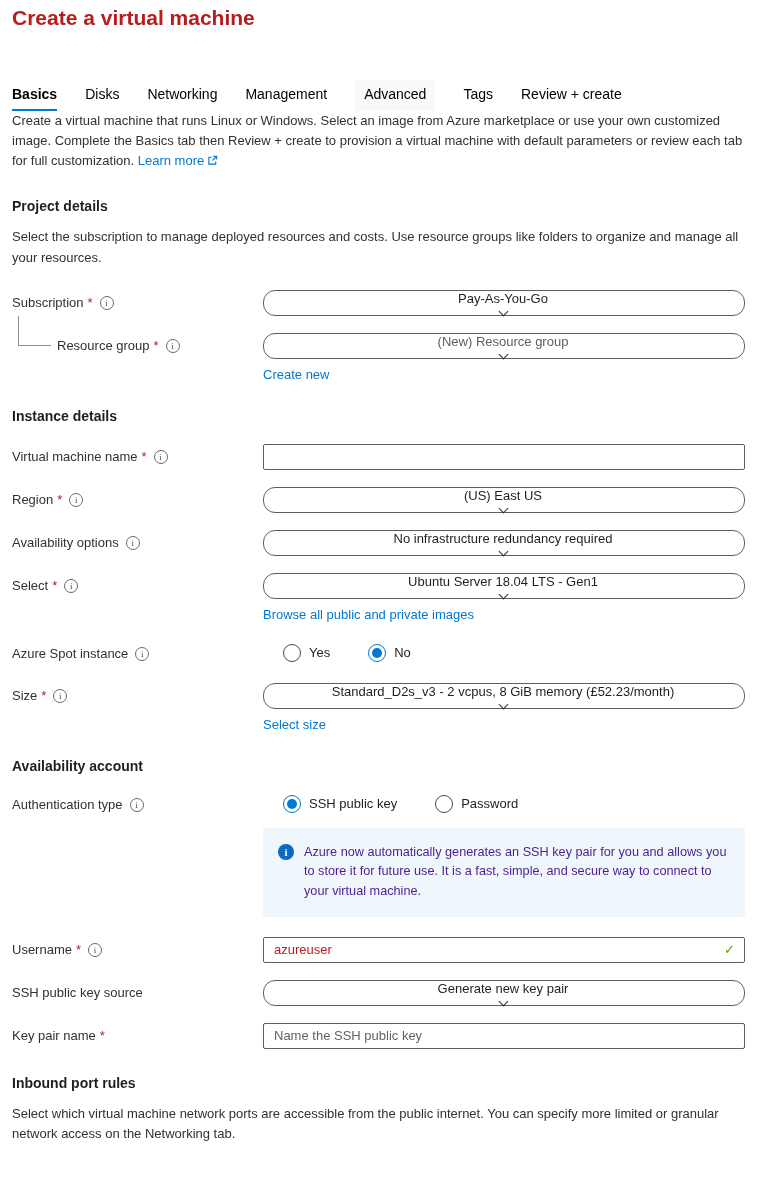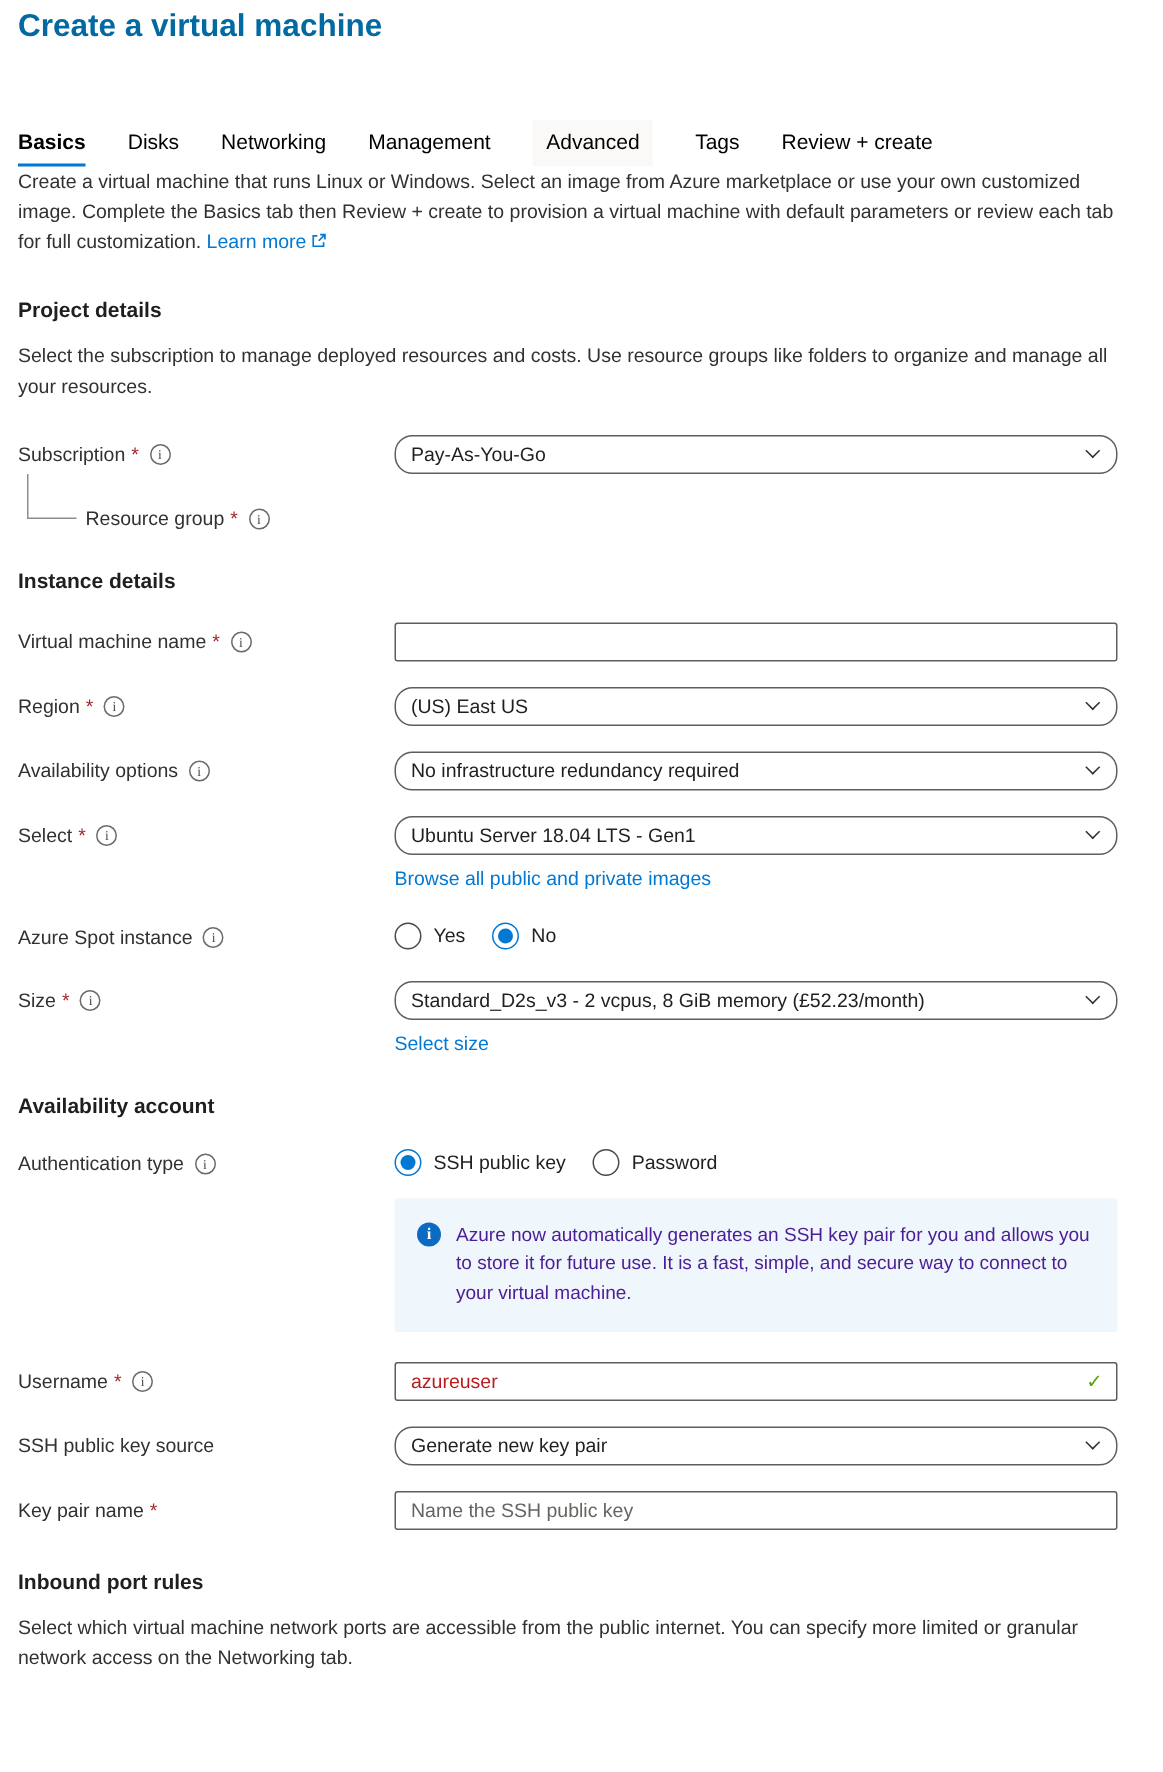--- a/index.html
+++ b/index.html
@@ -4,21 +4,21 @@
 <style>
   * { box-sizing: border-box; }
   html,body { margin:0; padding:0; background:#ffffff; }
   body {
     width:775px; height:1181px;
     font-family:"Liberation Sans","DejaVu Sans",sans-serif;
     font-size:13px; color:#323130; overflow:hidden;
   }
   .page { padding:6px 30px 0 12px; }
 
-  .page-title { font-size:21px; font-weight:700; color:#0369a1; margin:0; }
+  .page-title { font-size:21px; font-weight:700; color:#b91c1c; margin:0; }
 
   
   .tabs { margin-top:50px; display:flex; align-items:flex-end; }
   .tab { position:relative; font-size:14px; color:#000000; margin-right:28px;
          padding:6px 0 9px 0; cursor:pointer; white-space:nowrap; }
   .tab.active { font-weight:700; }
   .tab.active::after { content:""; position:absolute; left:0; right:0; bottom:0;
          height:2px; background:#0078d4; }
   .tab.highlight { background:#faf9f8; padding-left:9px; padding-right:9px; }
 
@@ -34,21 +34,21 @@
   .flabel { width:251px; flex-shrink:0; padding-top:5px; color:#323130; }
   .flabel .inner { display:inline-flex; align-items:flex-end; }
   .req { color:#a4262c; margin-left:4px; }
   .info-icon { display:inline-block; width:14px; height:14px; border:1px solid #6b6a68;
       border-radius:50%; font-size:9px; line-height:12px; text-align:center;
       color:#4a4a4a; margin-left:7px; cursor:pointer; font-family:"Liberation Serif",serif; }
   .fcontrol { flex:1; min-width:0; }
 
   .select { height:26px; border:1px solid #605e5c; border-radius:12px; background:#fff;
       display:flex; align-items:center; justify-content:space-between;
-      padding:0 12px 0 10px; cursor:pointer; color:#201f1e; }
+      padding:0 12px 0 10px; cursor:pointer; color:#201f1e;flex-direction:column; }
   .select .val { overflow:hidden; white-space:nowrap; }
   .select .val.placeholder { color:#605e5c; }
   .chevron { width:7px; height:7px; border-right:1.3px solid #323130;
       border-bottom:1.3px solid #323130; transform:rotate(45deg); margin-top:-4px; flex-shrink:0; }
 
   input.tinput { width:100%; height:26px; border:1px solid #605e5c; border-radius:2px;
       padding:0 10px; font-size:13px; font-family:inherit; color:#b91c1c; outline:none; }
   input.tinput::placeholder { color:#666460; opacity:1; }
   .input-wrap { position:relative; }
   .valid-check { position:absolute; right:10px; top:5px; color:#57a300; font-size:13px;
@@ -56,21 +56,21 @@
 
   .sub-link { display:inline-block; margin-top:8px; }
 
   
   .indent .flabel { position:relative; padding-left:45px; }
   .tree-connector { position:absolute; left:6px; top:-17px; width:33px; height:30px;
       border-left:1px solid #8d8d8d; border-bottom:1px solid #8d8d8d; }
 
   
   .radio-group { display:flex; align-items:center; padding-top:3px; }
-  .radio-opt { display:flex; align-items:center; margin-right:18px; cursor:pointer; }
+  .radio-opt { display:flex; align-items:center; margin-right:18px; cursor:pointer;margin-left:20px; }
   .radio { width:18px; height:18px; border:1px solid #4a4a48; border-radius:50%;
       margin-right:8px; position:relative; background:#fff; flex-shrink:0; }
   .radio.checked { border-color:#0078d4; }
   .radio.checked::after { content:""; position:absolute; left:3px; top:3px; right:3px;
       bottom:3px; border-radius:50%; background:#0078d4; }
   .radio-label { color:#201f1e; }
 
   
   .info-box { margin-top:15px; background:#eff6fc; padding:15px 18px 15px 15px;
       display:flex; align-items:flex-start; border-radius:2px; }
@@ -122,20 +122,27 @@
   </div>
 
   <div class="frow indent">
     <div class="flabel">
       <span class="tree-connector"></span>
       <span class="inner">
       <span>Resource group</span>
       <span class="req">*</span>
       <span class="info-icon">i</span>
     </span></div>
+    <div class="fcontrol">
+      <div class="select">
+        <span class="val placeholder">(New) Resource group</span>
+        <span class="chevron"></span>
+      </div>
+      <span class="link sub-link">Create new</span>
+    </div>
   </div>
 
   <div class="section-heading">Instance details</div>
 
   <div class="frow" style="margin-top:20px;">
     <div class="flabel"><span class="inner">
       <span>Virtual machine name</span>
       <span class="req">*</span>
       <span class="info-icon">i</span>
     </span></div>

